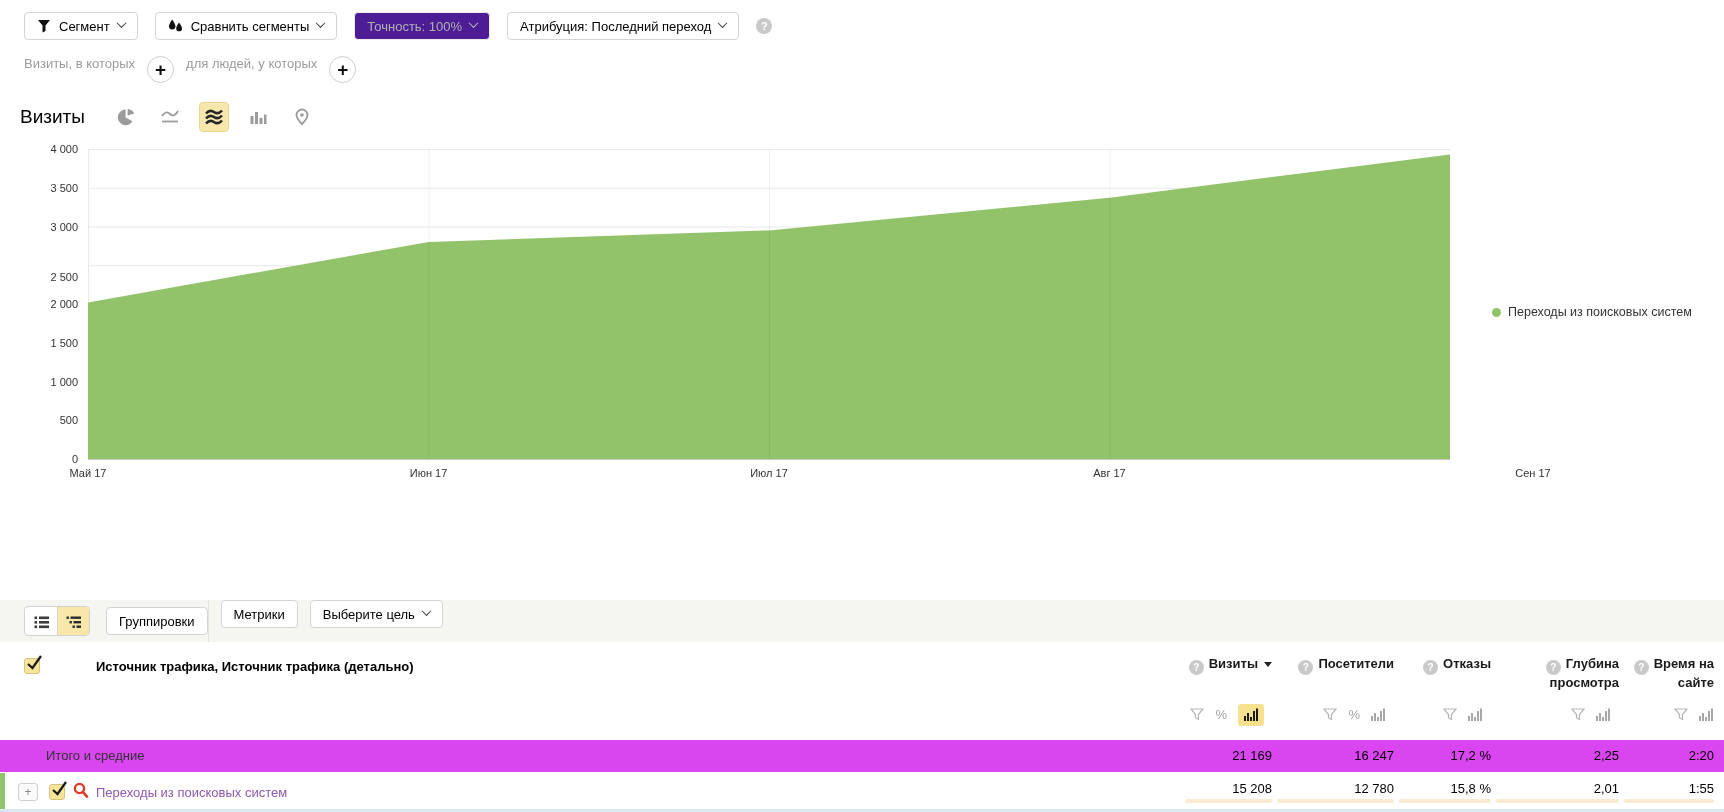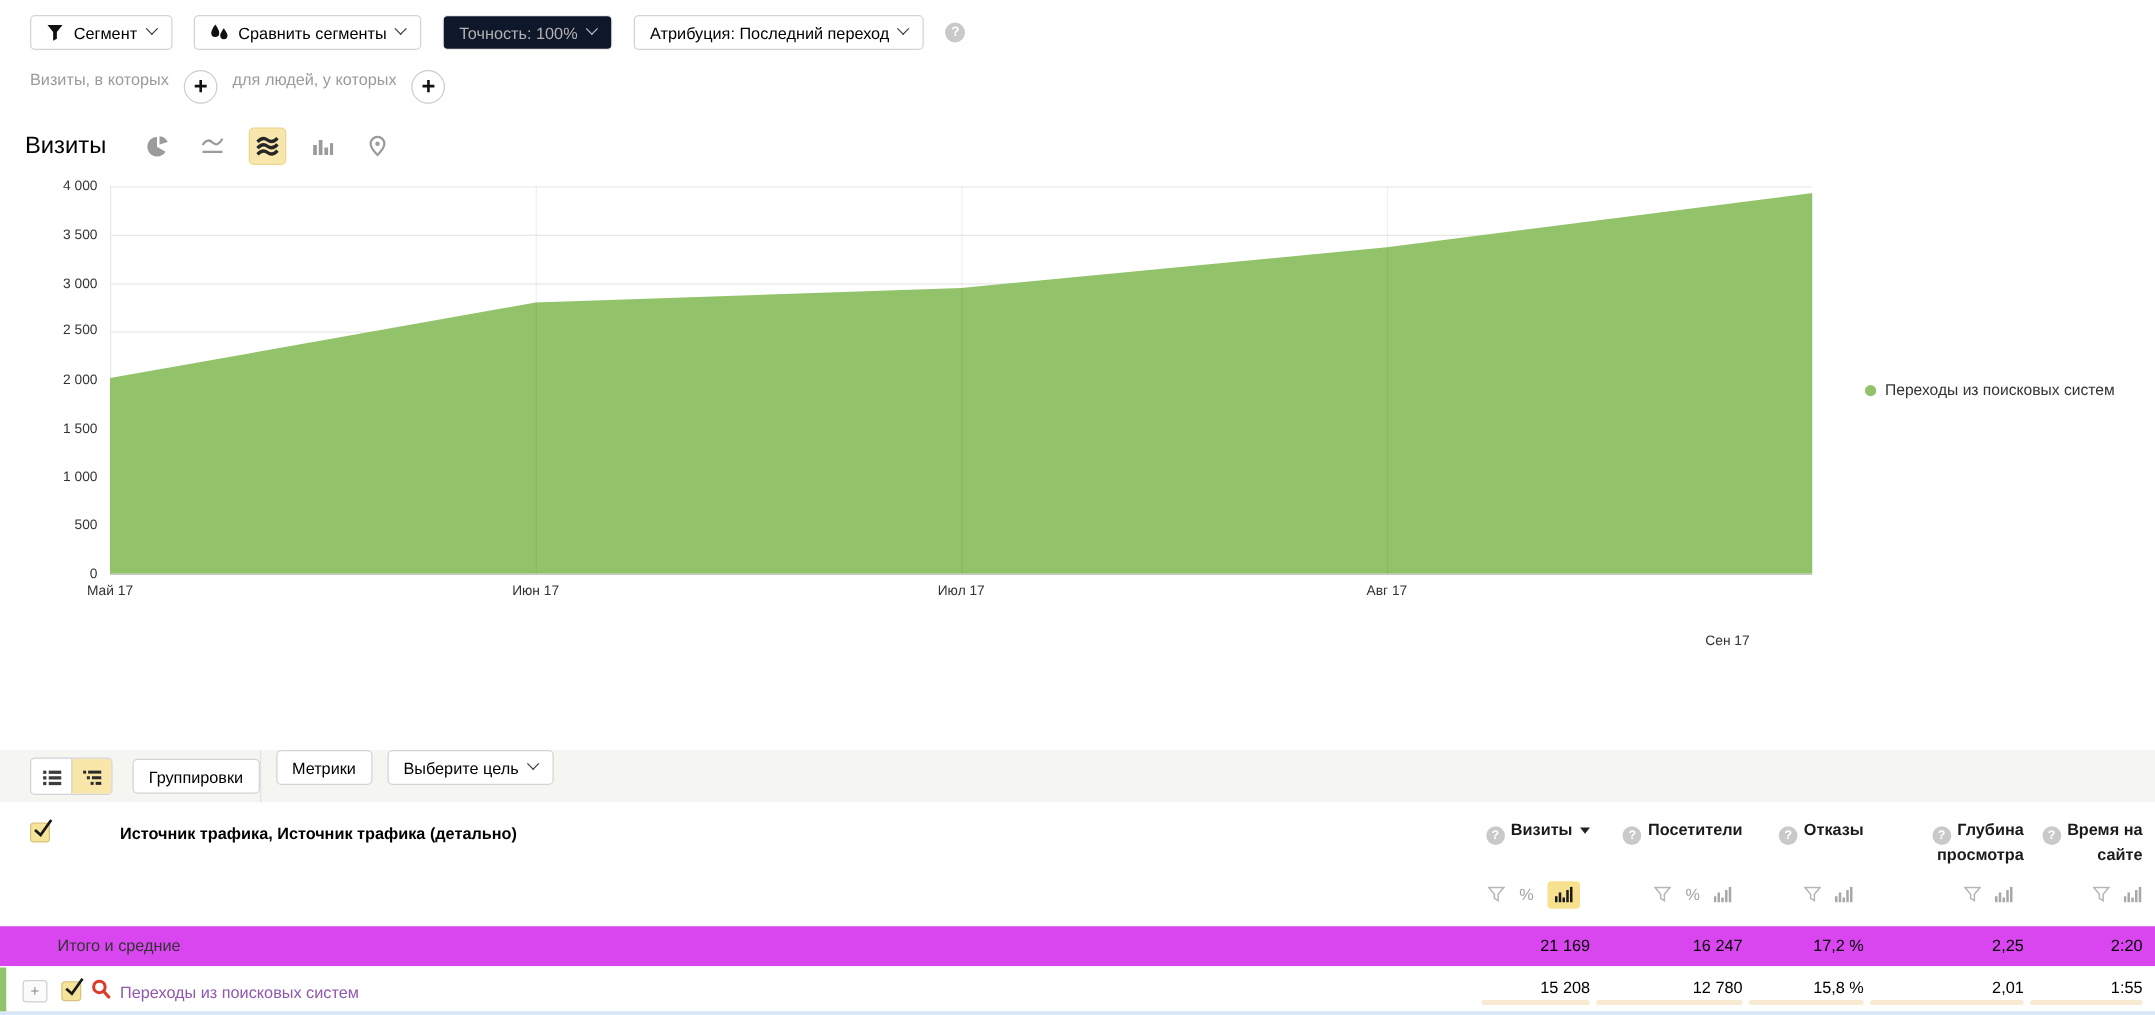--- a/index.html
+++ b/index.html
@@ -5,21 +5,21 @@
   * { box-sizing: border-box; margin: 0; padding: 0; }
   html,body { background:#fff; }
   body { font-family: "Liberation Sans", sans-serif; color:#1a1a1a; }
   .page { position:relative; width:1724px; height:812px; background:#fff; overflow:hidden; }
 
   
   .toolbar { padding:12px 0 0 24px; display:flex; align-items:center; gap:17px; }
   .btn { display:inline-flex; align-items:center; gap:8px; height:28px; padding:0 12px;
          background:#fff; border:1px solid #d4d4d4; border-radius:4px; font-size:13px; color:#000;
          cursor:pointer; white-space:nowrap; }
-  .btn.disabled { background:#0f172a; border-color:#ececec; color:#b1b1b1; }
+  .btn.disabled { background:#4c1d95; border-color:#ececec; color:#b1b1b1; }
   .chev { display:inline-block; width:7px; height:7px; border-right:1.6px solid #3c3c3c;
           border-bottom:1.6px solid #3c3c3c; transform:rotate(45deg) translate(-1px,-1px); margin-top:-4px; }
   .btn.disabled .chev { border-color:#bdbdbd; }
   .help-circle { display:inline-flex; align-items:center; justify-content:center; width:16px; height:16px;
                  border-radius:50%; background:#c9c9c9; color:#fff; font-size:11px; font-weight:bold; }
 
   
   .seg-row { margin:16px 0 0 24px; display:flex; gap:12px; font-size:13px; color:#9b9b9b; }
   .plus-btn { display:inline-flex; align-items:center; justify-content:center; width:27px; height:27px;
               border:1px solid #cdcdcd; border-radius:50%; background:#fff; color:#111;
@@ -173,21 +173,21 @@
     </span>
   </div>
 
   <div class="chart-wrap">
     <div style="position:absolute;left:0;top:0;width:80px;height:311px;">
         <div class="ytick" style="top: 304px;">0</div>
         <div class="ytick" style="top: 265.25px;">500</div>
         <div class="ytick" style="top: 226.5px;">1 000</div>
         <div class="ytick" style="top: 187.75px;">1 500</div>
         <div class="ytick" style="top: 149px;">2 000</div>
-        <div class="ytick" style="top: 109px;">2 500</div>
+        <div class="ytick" style="top: 122px;">2 500</div>
         <div class="ytick" style="top: 71.5px;">3 000</div>
         <div class="ytick" style="top: 32.75px;">3 500</div>
         <div class="ytick" style="top: -6px;">4 000</div>
       </div>
     <svg class="chart-svg" width="1362" height="311">
         <line x1="0" x2="1362" y1="271.75" y2="271.75" stroke="#e8e8e8" stroke-width="1"></line>
         <line x1="0" x2="1362" y1="233" y2="233" stroke="#e8e8e8" stroke-width="1"></line>
         <line x1="0" x2="1362" y1="194.25" y2="194.25" stroke="#e8e8e8" stroke-width="1"></line>
         <line x1="0" x2="1362" y1="155.5" y2="155.5" stroke="#e8e8e8" stroke-width="1"></line>
         <line x1="0" x2="1362" y1="116.75" y2="116.75" stroke="#e8e8e8" stroke-width="1"></line>
@@ -204,21 +204,21 @@
     <div class="legend">
       <span class="legend-dot" style="background: rgb(146, 195, 106);"></span>
       <span>Переходы из поисковых систем</span>
     </div>
   </div>
   <div class="x-axis">
       <div class="xtick" style="left: 88px;">Май 17</div>
       <div class="xtick" style="left: 428.5px;">Июн 17</div>
       <div class="xtick" style="left: 769px;">Июл 17</div>
       <div class="xtick" style="left: 1109.5px;">Авг 17</div>
-      <div class="xtick" style="left: 1382px; margin-top: 40px;">Сен 17</div>
+      <div class="xtick" style="left: 1533px;">Сен 17</div>
     </div>
 
   <div class="table-section">
 
     <div class="controls-row">
       <span class="toggle">
         <span class="toggle-btn">
           <svg width="17" height="17" viewBox="0 0 17 17">
             <g fill="#3c3c3c">
               <rect x="1.5" y="3.5" width="2.6" height="2.6"></rect>

